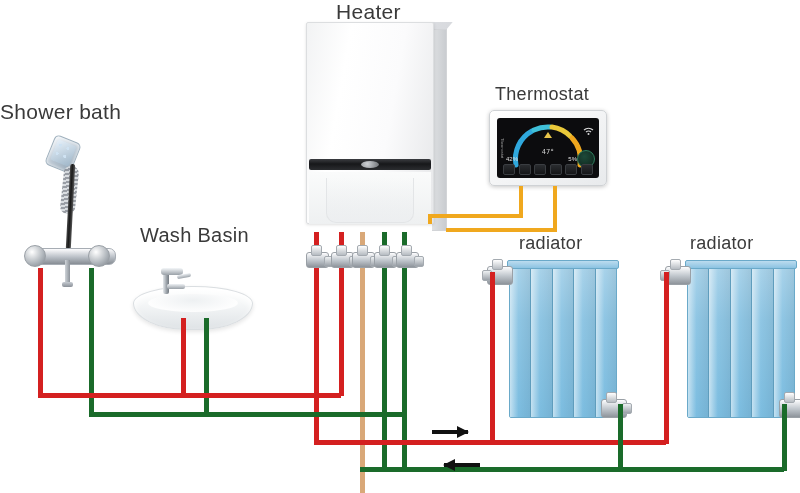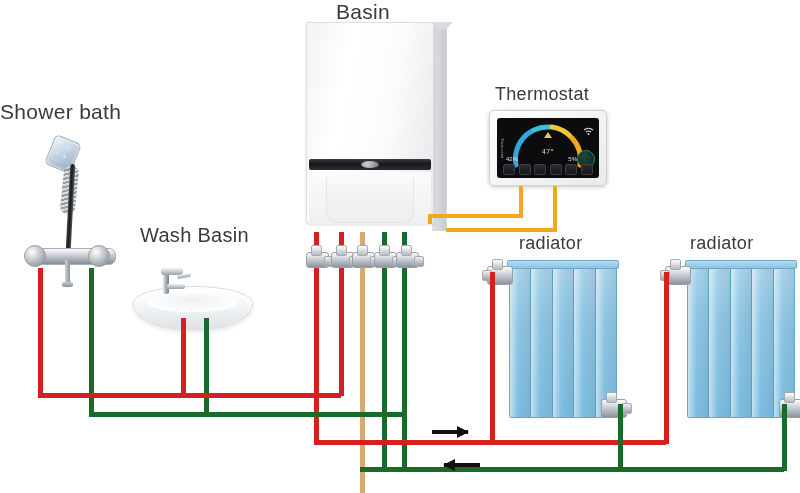--- a/index.html
+++ b/index.html
@@ -227,21 +227,21 @@
   .arrow.left:after{
     right:auto;left:-1px;
     border-left:none;border-right:12px solid #111;
   }
 </style>
 </head>
 <body>
 
 <div id="stage">
 
-  <div class="lbl" style="left:336px;top:0px;font-size:21px;">Basin</div>
+  <div class="lbl" style="left:336px;top:0px;font-size:21px;">Heater</div>
 
   <div class="lbl" style="left:495px;top:84px;font-size:18px;">Thermostat</div>
 
   <div class="lbl" style="left:140px;top:224px;font-size:20px;">Wash Basin</div>
 
   <div class="lbl" style="left:0px;top:100px;font-size:21px;">Shower bath</div>
 
   <div class="lbl" style="left:519px;top:233px;font-size:18px;">radiator</div>
 
   <div class="lbl" style="left:690px;top:233px;font-size:18px;">radiator</div>

